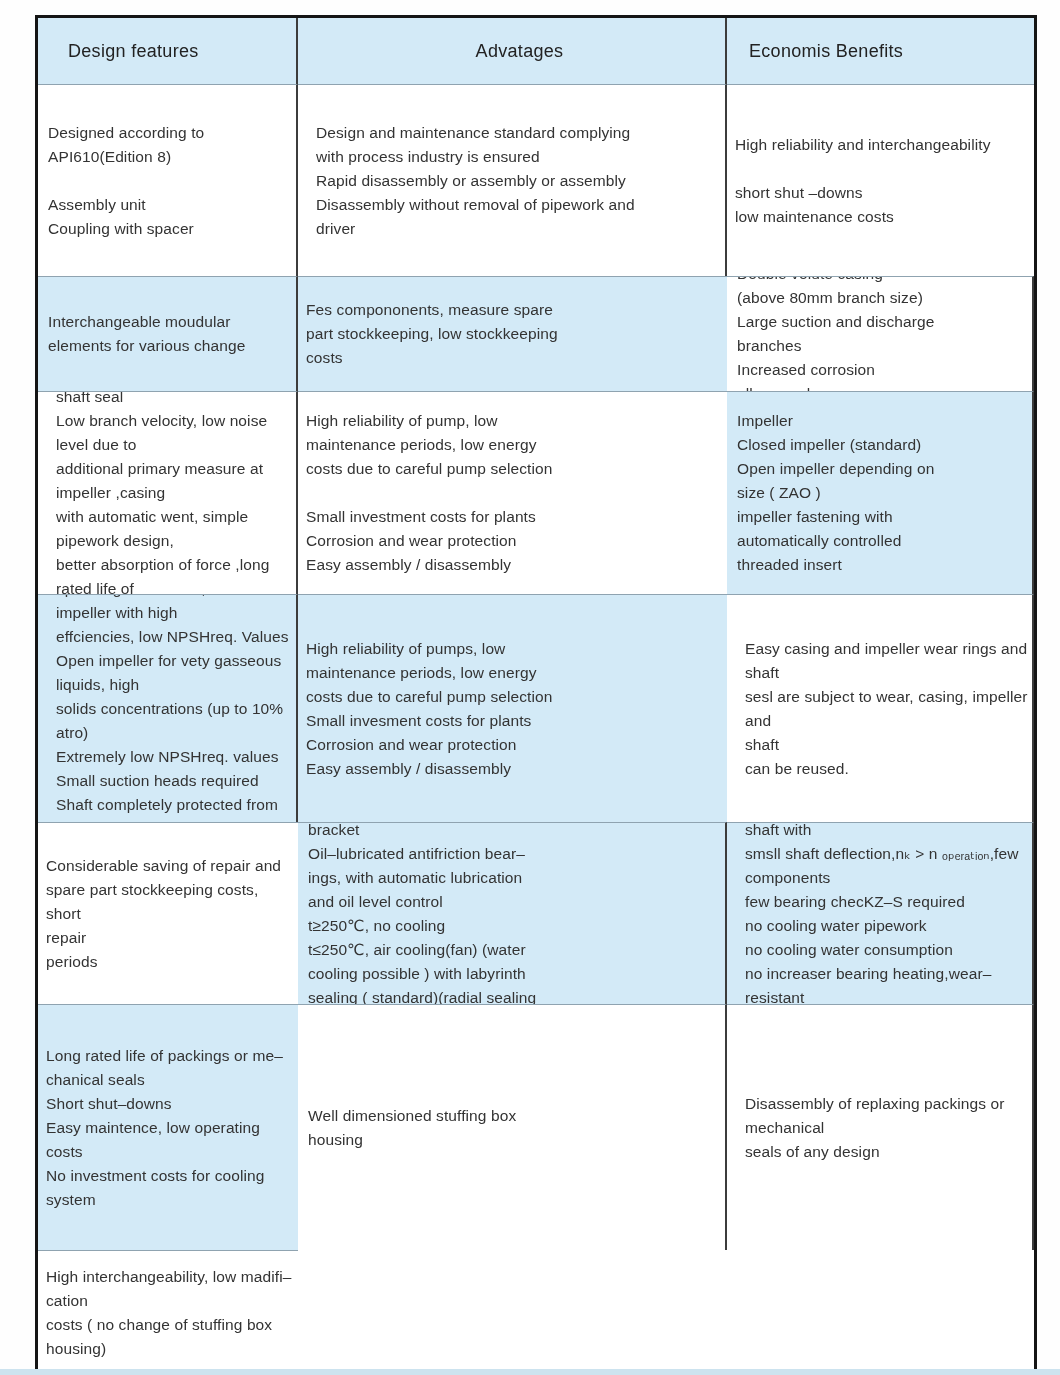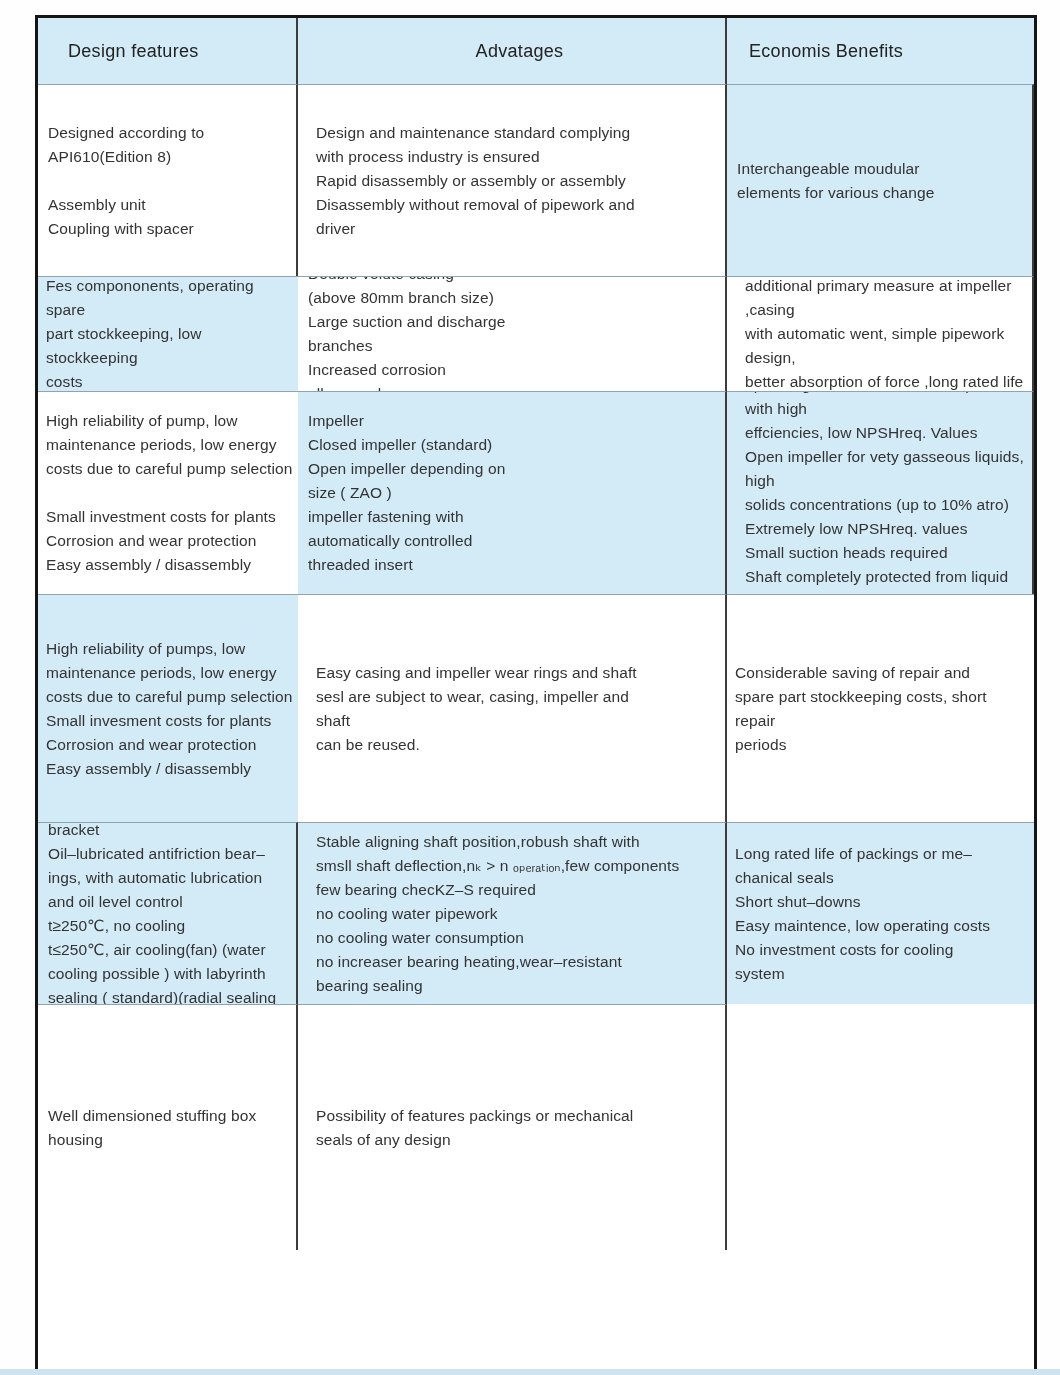--- a/index.html
+++ b/index.html
@@ -75,27 +75,33 @@
 Assembly unit
 Coupling  with spacer</span>
     </div>
     <div class="cell col2 rule">
       <span class="txt">Design and maintenance standard complying
 with process industry is ensured
 Rapid disassembly or assembly or assembly
 Disassembly without removal of pipework and
 driver</span>
     </div>
+    <div class="cell col3 rule">
+      <span class="txt">High reliability and interchangeability
+
+short shut –downs
+low maintenance costs</span>
+    </div>
 
     <div class="cell col1 rule blue">
       <span class="txt">Interchangeable moudular
 elements for  various change</span>
     </div>
     <div class="cell col3 rule blue">
-      <span class="txt">Fes compononents, operating spare
+      <span class="txt">Fes compononents, measure spare
 part stockkeeping, low stockkeeping
 costs</span>
     </div>
 
     <div class="cell col1 rule">
       <span class="txt">Double volute casing
 (above 80mm branch size)
 Large suction and discharge
 branches
 Increased corrosion
@@ -191,20 +197,26 @@
 Easy maintence, low operating costs
 No investment costs for cooling
 system</span>
     </div>
 
     <div class="cell col1 rule">
       <span class="txt">Well dimensioned stuffing box
 housing</span>
     </div>
     <div class="cell col2 rule">
-      <span class="txt">Possibility of features packings or mechanical
+      <span class="txt">Disassembly of replaxing packings or mechanical
 seals of any design</span>
+    </div>
+    <div class="cell col3 rule">
+      <span class="txt">High interchangeability, low madifi–
+cation
+costs ( no change of stuffing box
+housing)</span>
     </div>
 
   </div>
 
   <div class="bottom-strip"></div>
 </div>
 
 </body></html>

